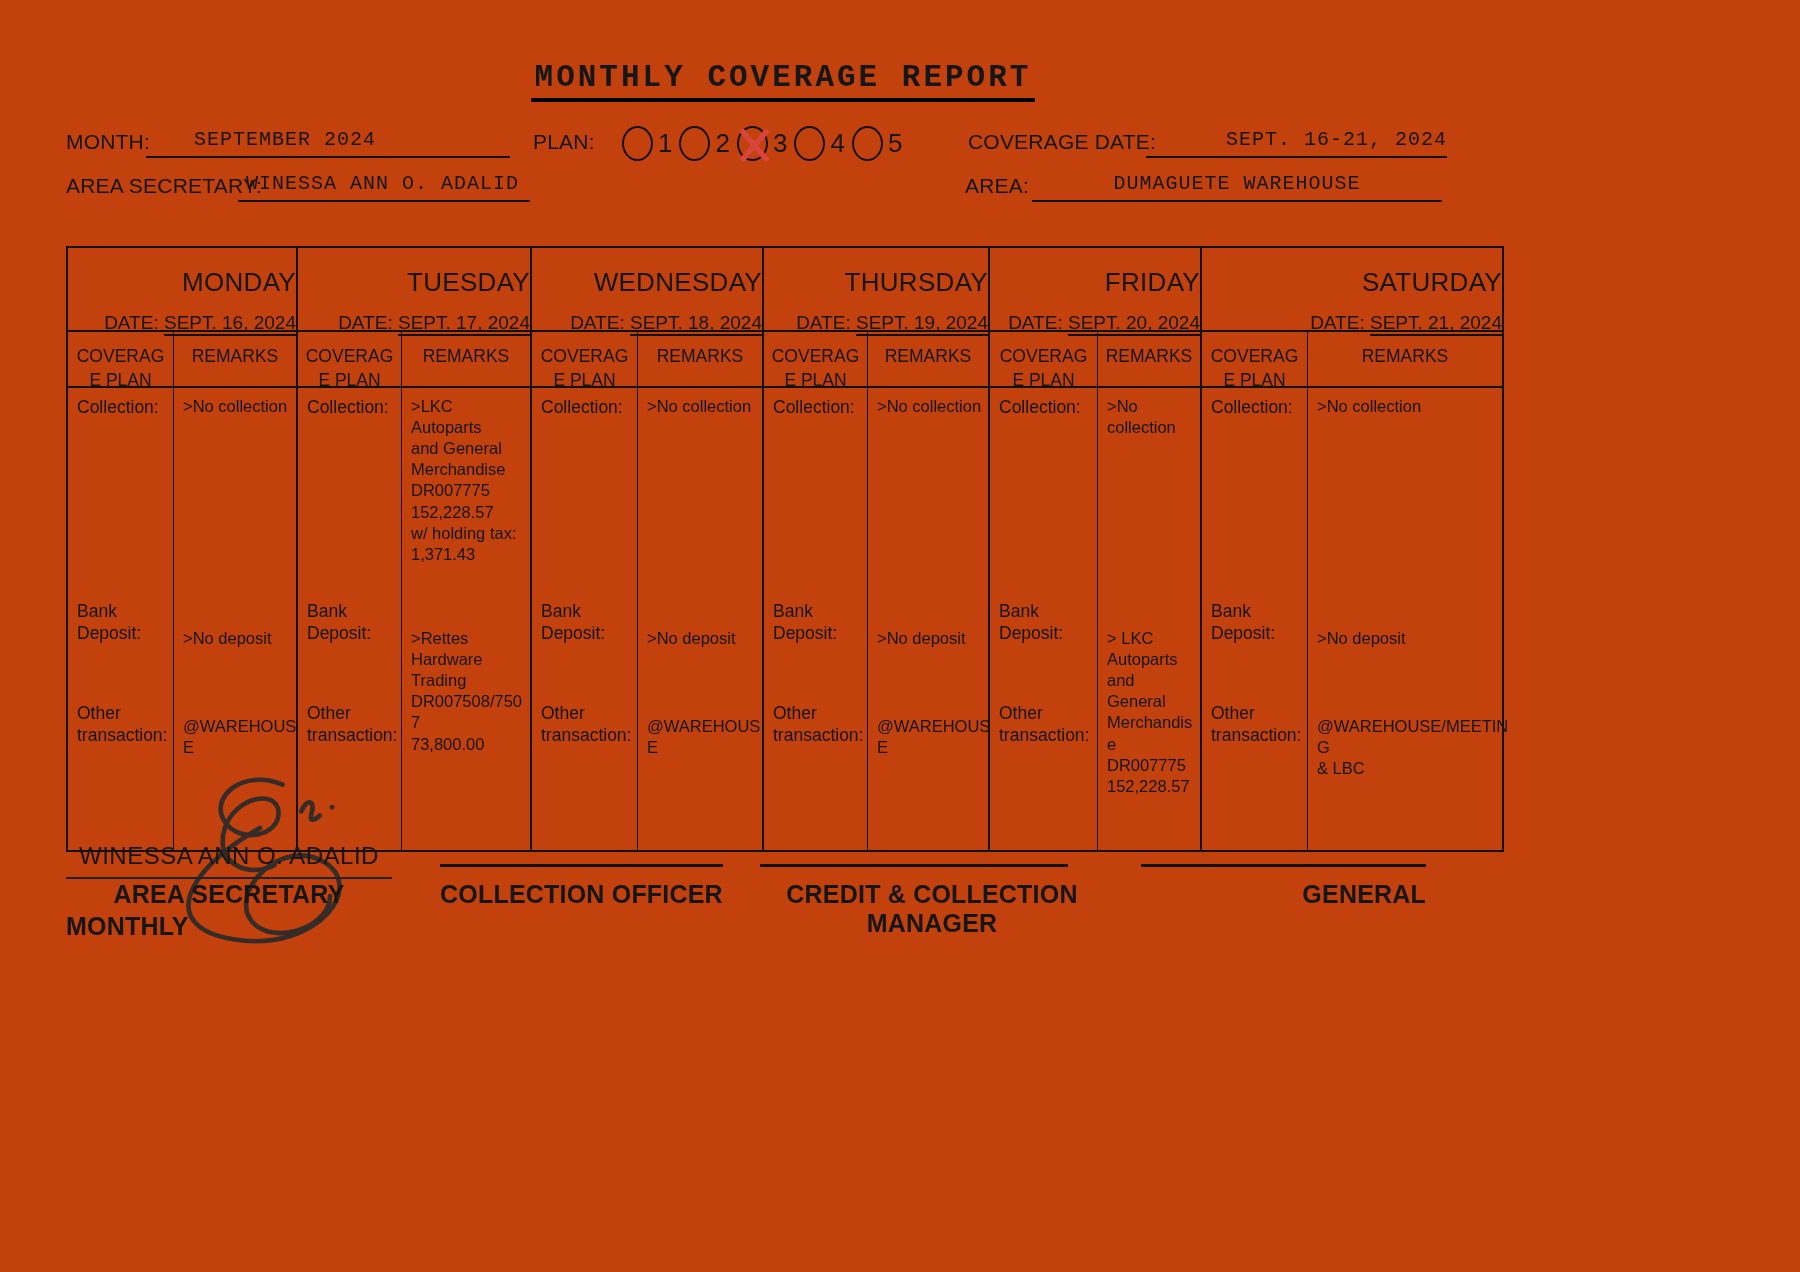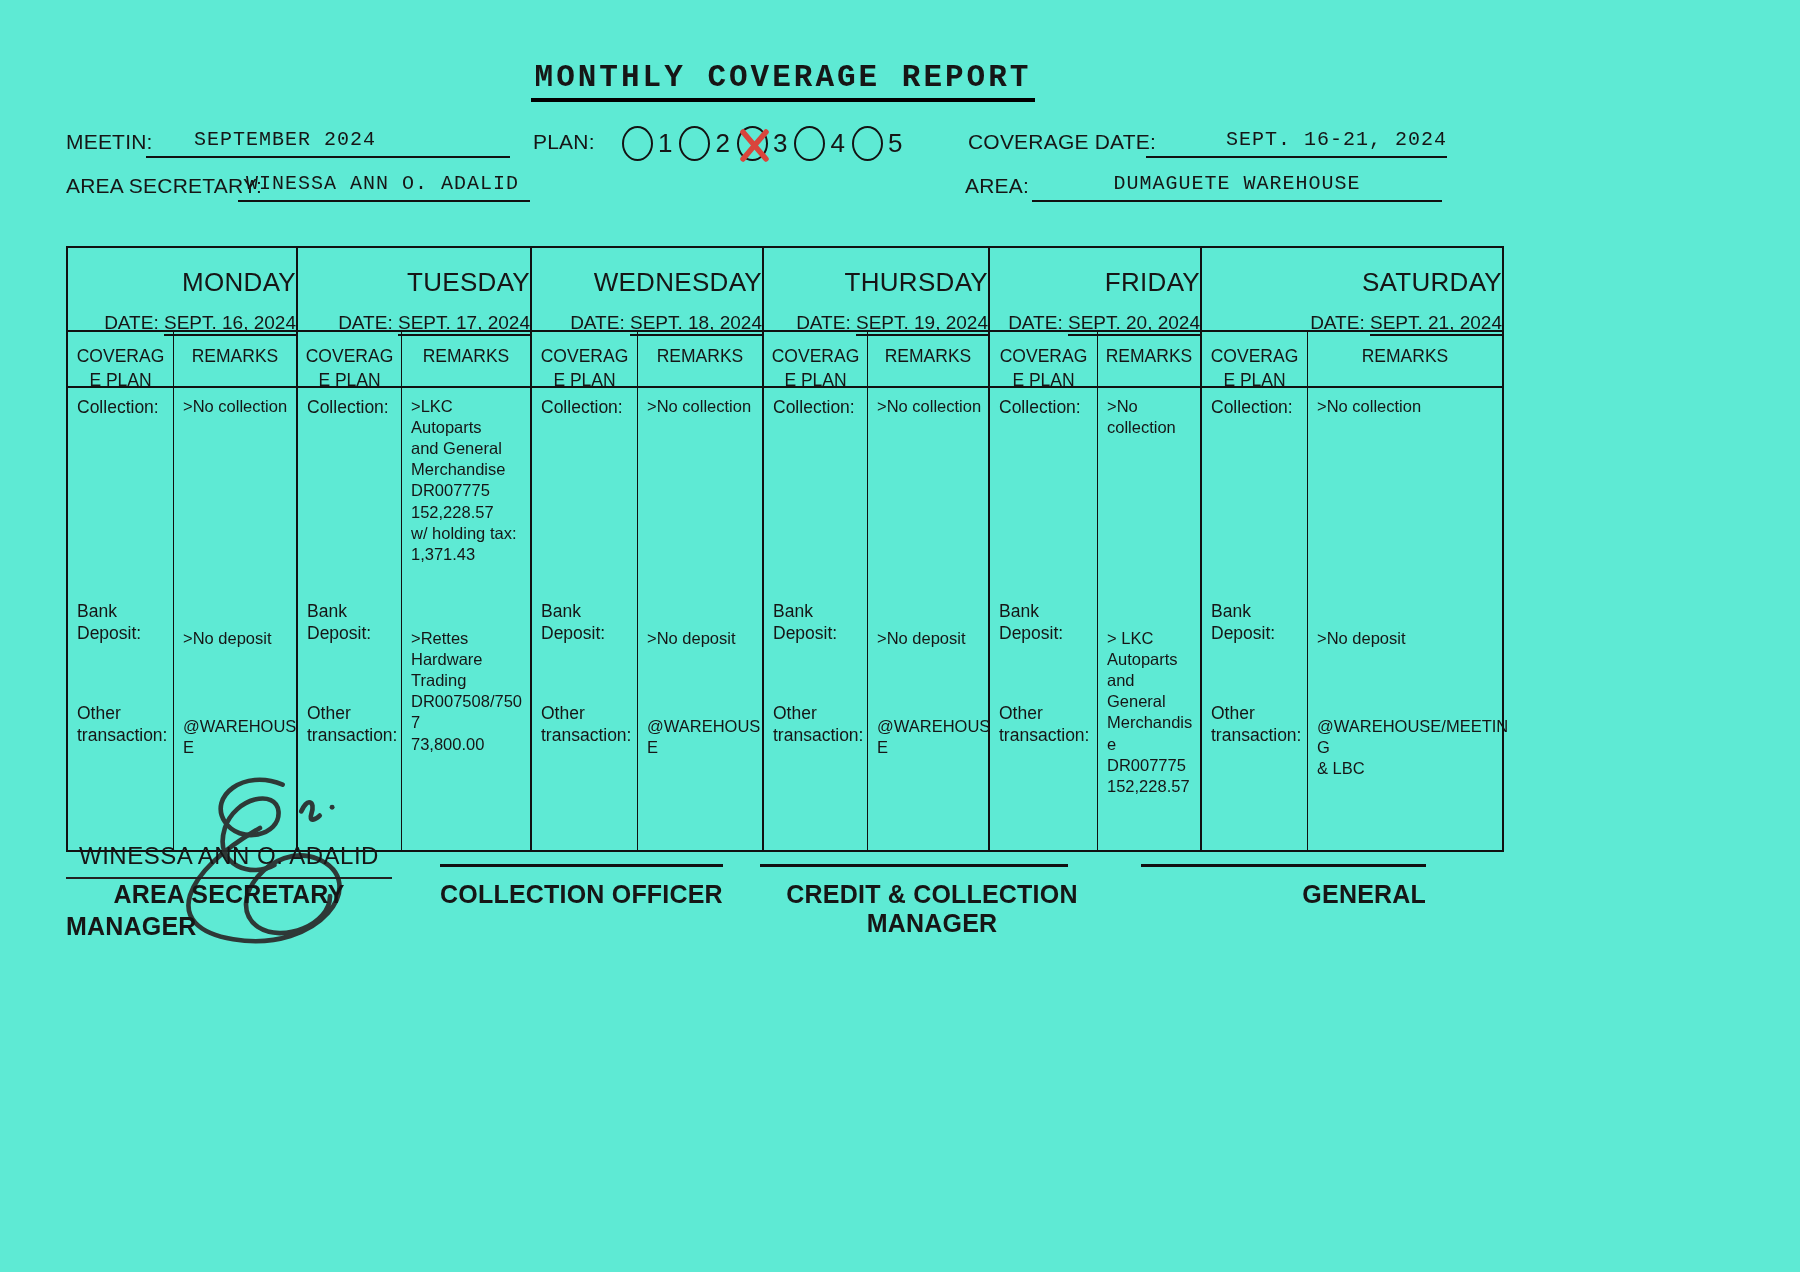--- a/index.html
+++ b/index.html
@@ -1,18 +1,18 @@
 <!DOCTYPE html>
 <html><head>
 <meta charset="utf-8">
 <style>
   * { margin:0; padding:0; box-sizing:border-box; }
   html,body { background:#ffffff; }
   .page {
-    position:relative; width:1800px; height:1272px; background:#5eead4;
+    position:relative; width:1800px; height:1272px; background:#c2410c;
     font-family:"Liberation Sans", sans-serif; color:#161616; overflow:hidden;
   }
   
   .title-wrap { position:absolute; left:66px; top:60px; width:1434px; text-align:center; }
   .title {
     display:inline-block; font-family:"Liberation Mono", monospace; font-weight:bold;
     font-size:31px; letter-spacing:3px; border-bottom:4px solid #000; padding:0 4px 3px 4px;
   }
   
   .hrow { position:absolute; left:66px; width:1434px; height:42px; }
@@ -82,21 +82,21 @@
 </head>
 <body>
 
 <div class="page">
 
   <div class="title-wrap">
     <div class="title">MONTHLY COVERAGE REPORT</div>
   </div>
 
   <div class="hrow hrow1">
-    <span class="flabel" style="left:0">MEETIN:</span>
+    <span class="flabel" style="left:0">MONTH:</span>
     <span class="fvalue val-month">SEPTEMBER 2024</span>
 
     <span class="flabel lbl-week">PLAN:</span>
     <div class="weeks">
       <span class="wk">
         <span class="circ"></span>
         <span class="wnum">1</span>
       </span>
       <span class="wk">
         <span class="circ"></span>
@@ -283,21 +283,21 @@
     <g fill="none" stroke="#2a2a2a" stroke-width="4.5" stroke-linecap="round" opacity="0.92">
       <path d="M150,14 C112,-2 78,26 94,50 C108,72 148,64 146,40 C144,18 104,26 94,56 C82,94 122,104 142,92"></path>
       <path d="M128,56 C54,98 30,152 102,164 C186,178 236,108 184,86 C140,68 92,128 126,152 C150,168 196,150 196,122"></path>
       <path d="M168,40 c6,-14 14,-10 10,2 c-3,9 4,6 8,2"></path>
       <circle cx="198" cy="36" r="2.4" fill="#2a2a2a" stroke="none"></circle>
     </g>
   </svg>
 
   <div class="sig-name">WINESSA ANN O. ADALID</div>
   <div class="role role-sec">AREA SECRETARY</div>
-  <div class="role role-mgr">MANAGER</div>
+  <div class="role role-mgr">MONTHLY</div>
 
   <div class="sline line-co"></div>
   <div class="role role-co">COLLECTION OFFICER</div>
 
   <div class="sline line-cm"></div>
   <div class="role role-cm">CREDIT &amp; COLLECTION MANAGER</div>
 
   <div class="sline line-gm"></div>
   <div class="role role-gm">GENERAL</div>
 

